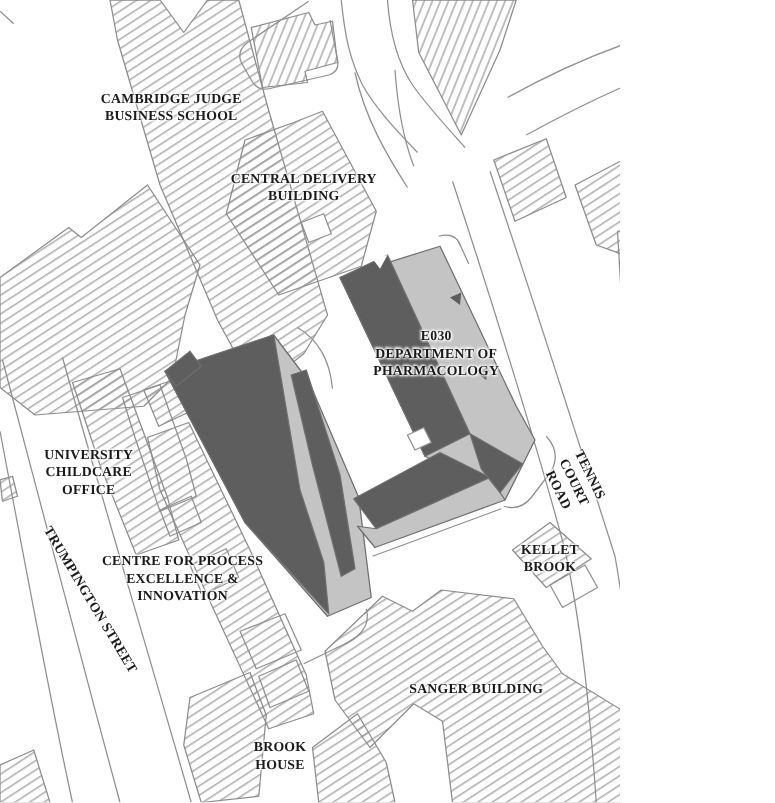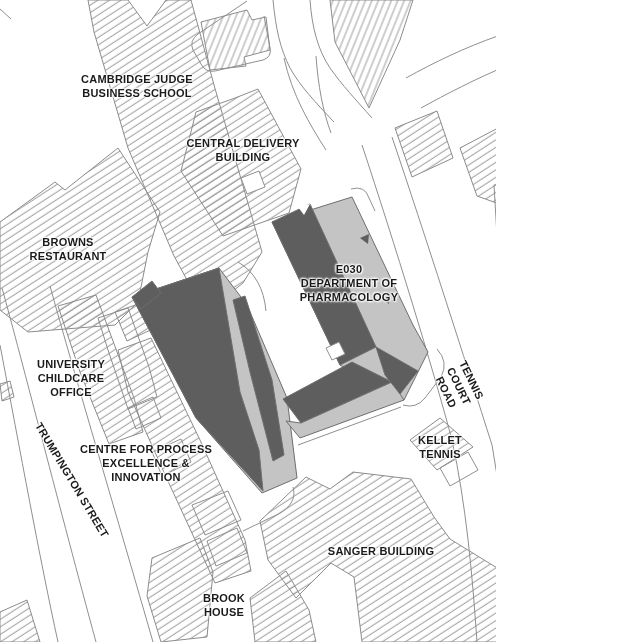--- a/index.html
+++ b/index.html
@@ -1,17 +1,17 @@
 <!DOCTYPE html>
 <html><head>
 <meta charset="utf-8">
 <style>
   html,body{margin:0;padding:0;background:#ffffff;}
   #map{position:relative;width:496px;height:642px;background:#ffffff;overflow:hidden;
-       font-family:Liberation Sans, sans-serif;}
+       font-family:Liberation Serif, serif;}
   #map svg{position:absolute;left:0;top:0;}
   .lbl{position:absolute;transform:translate(-50%,-50%);font-weight:bold;font-size:11px;
        line-height:14px;letter-spacing:.2px;color:#1a1a1a;text-align:center;
        white-space:pre-line;pointer-events:none;
        text-shadow:0 0 2px #fff,0 0 2px #fff,0 0 3px #fff,1px 1px 2px #fff,-1px -1px 2px #fff;}
   .rot59{transform:translate(-50%,-50%) rotate(59deg);}
   .rot64{transform:translate(-50%,-50%) rotate(64deg);}
   .hatch{stroke:#8c8c8c;stroke-width:1;stroke-linejoin:round;}
   .outline{fill:none;stroke:#8f8f8f;stroke-width:1;stroke-linejoin:round;}
   .wfill{fill:#ffffff;stroke:#8f8f8f;stroke-width:1;}
@@ -106,31 +106,29 @@
     <path class="wfill" d="M 326,348 L 339,342 L 345,354 L 332,360 Z"></path>
     <path fill="#5e5e5e" d="M 360,238 L 369,234 L 368,244 Z"></path>
     <path fill="#5e5e5e" d="M 381,298 L 390,294 L 389,304 Z"></path>
   </g>
 </svg>
 
   <div class="lbl" style="left:137px;top:86px">CAMBRIDGE JUDGE
 BUSINESS SCHOOL</div>
   <div class="lbl" style="left:243px;top:150px">CENTRAL DELIVERY
 BUILDING</div>
-  <div class="lbl" style="left:68px;top:249px">BROWNS
-RESTAURANT</div>
   <div class="lbl" style="left:349px;top:283px">E030
 DEPARTMENT OF
 PHARMACOLOGY</div>
   <div class="lbl" style="left:71px;top:378px">UNIVERSITY
 CHILDCARE
 OFFICE</div>
   <div class="lbl" style="left:146px;top:463px">CENTRE FOR PROCESS
 EXCELLENCE &amp;
 INNOVATION</div>
   <div class="lbl rot59" style="left:72px;top:480px">TRUMPINGTON STREET</div>
   <div class="lbl rot64" style="left:459px;top:386px">TENNIS COURT ROAD</div>
   <div class="lbl" style="left:440px;top:447px">KELLET
-TENNIS</div>
+BROOK</div>
   <div class="lbl" style="left:381px;top:551px">SANGER BUILDING</div>
   <div class="lbl" style="left:224px;top:605px">BROOK
 HOUSE</div>
 </div>
 
 </body></html>

